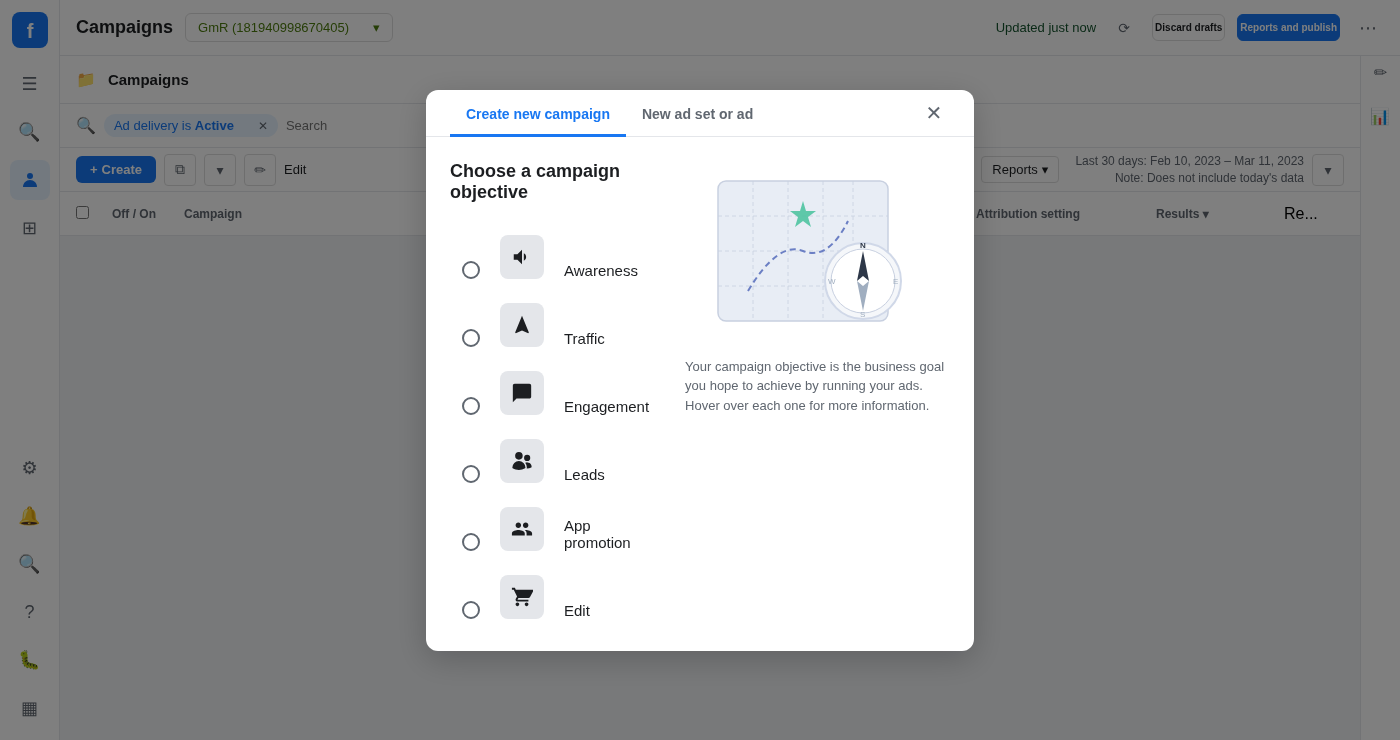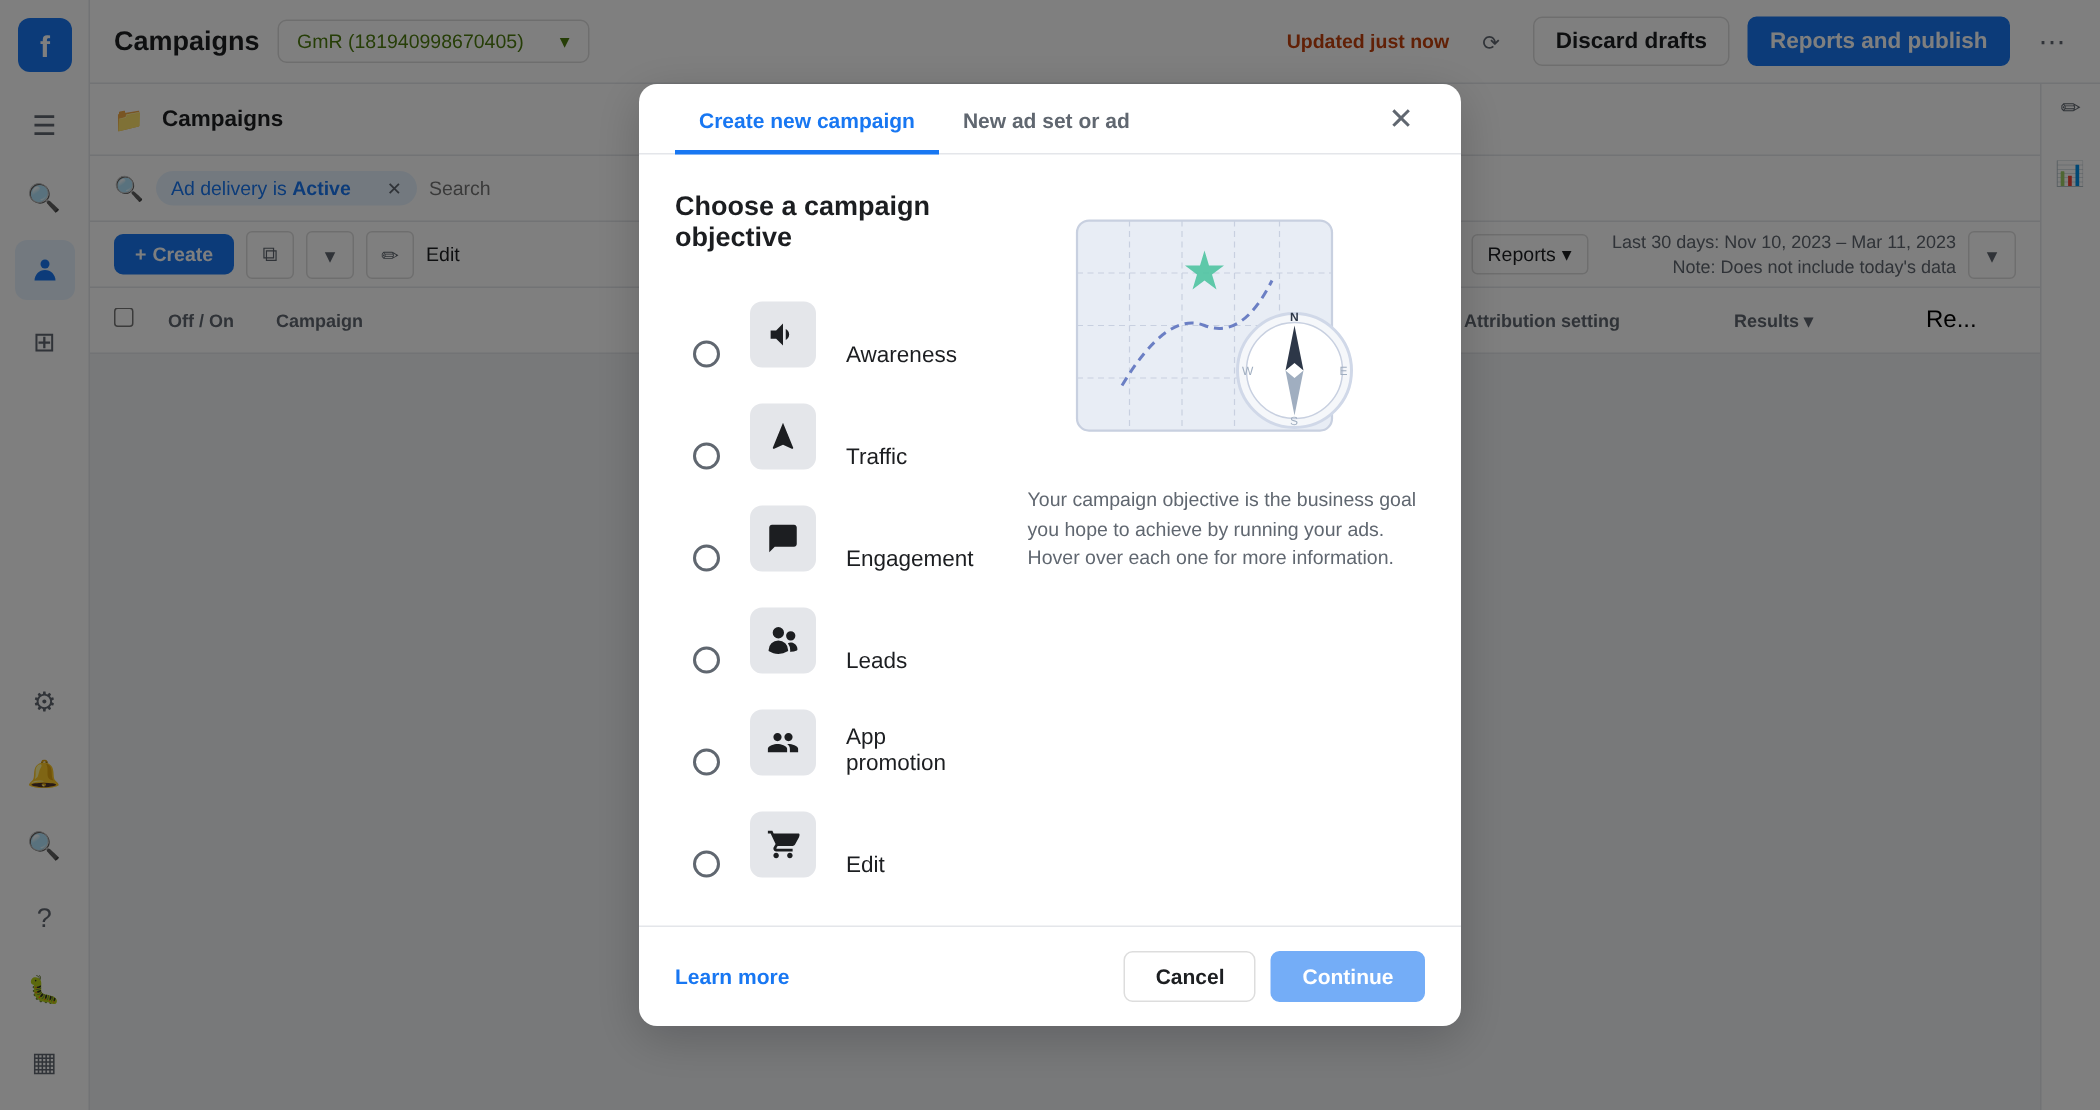--- a/index.html
+++ b/index.html
@@ -26,23 +26,23 @@
       background: #fff; border-bottom: 1px solid #e4e6ea;
       display: flex; align-items: center; padding: 0 16px; gap: 12px; z-index: 1;
     }
     .topbar-title { font-size: 18px; font-weight: 700; color: #1c1e21; }
     .account-selector {
       display: flex; align-items: center; gap: 24px; padding: 6px 12px;
       border: 1px solid #ddd; border-radius: 6px; cursor: pointer;
       font-size: 13px; color: #4d7c0f; background: #fff;
     }
     .topbar-spacer { flex: 1; }
-    .topbar-status { font-size: 13px; color: #c2410c; font-weight: bold; }
+    .topbar-status { font-size: 13px; color: #14532d; }
     .topbar-btn {
-      padding: 7px 14px; border-radius: 6px; font-size: 15px; font-weight: 600;
+      padding: 7px 2px; border-radius: 6px; font-size: 10px; font-weight: 600;
       cursor: pointer; border: 1px solid #ddd; background: #fff; color: #1c1e21;
     }
     .topbar-btn.primary { background: #1877f2; color: #fff; border-color: #1877f2; }
     .topbar-more { width: 32px; height: 32px; display: flex; align-items: center; justify-content: center; cursor: pointer; color: #606770; font-size: 18px; }
 
     
     .right-panel {
       position: absolute; right: 0; top: 0; width: 40px; height: 740px;
       background: #fff; border-left: 1px solid #e4e6ea;
       display: flex; flex-direction: column; align-items: center; padding: 12px 0; gap: 12px; z-index: 1;
@@ -263,21 +263,21 @@
         <span>⊞</span>
         <span>Breakdown</span>
         <span>▾</span>
       </div>
       <div class="reports-btn">
         <span>Reports</span>
         <span>▾</span>
       </div>
     </div>
     <div style="font-size:12px;color:#606770;text-align:right;line-height:1.4;">
-      <div>Last 30 days: Nov 10, 2023 – Mar 11, 2023</div>
+      <div>Last 30 days: Feb 10, 2023 – Mar 11, 2023</div>
       <div>Note: Does not include today's data</div>
     </div>
     <div class="action-icon-btn">▾</div>
   </div>
 
   <div class="table-header">
     <div class="th-check">
       <input type="checkbox" style="cursor: pointer;">
     </div>
     <div class="th-toggle">Off / On</div>
@@ -395,21 +395,14 @@
             <text x="162" y="87" font-size="8" fill="#2d3748" font-weight="bold">N</text>
             <text x="162" y="156" font-size="8" fill="#a0aec0">S</text>
             <text x="195" y="123" font-size="8" fill="#a0aec0">E</text>
             <text x="130" y="123" font-size="8" fill="#a0aec0">W</text>
           </svg>
         </div>
         <p class="desc-text">Your campaign objective is the business goal you hope to achieve by running your ads. Hover over each one for more information.</p>
       </div>
     </div>
 
-    <div class="modal-footer">
-      <a class="learn-more" href="#">Learn more</a>
-      <div class="footer-btns">
-        <button class="cancel-btn">Cancel</button>
-        <button class="continue-btn" disabled="">Continue</button>
-      </div>
-    </div>
   </div>
 </div>
 
 </body></html>

